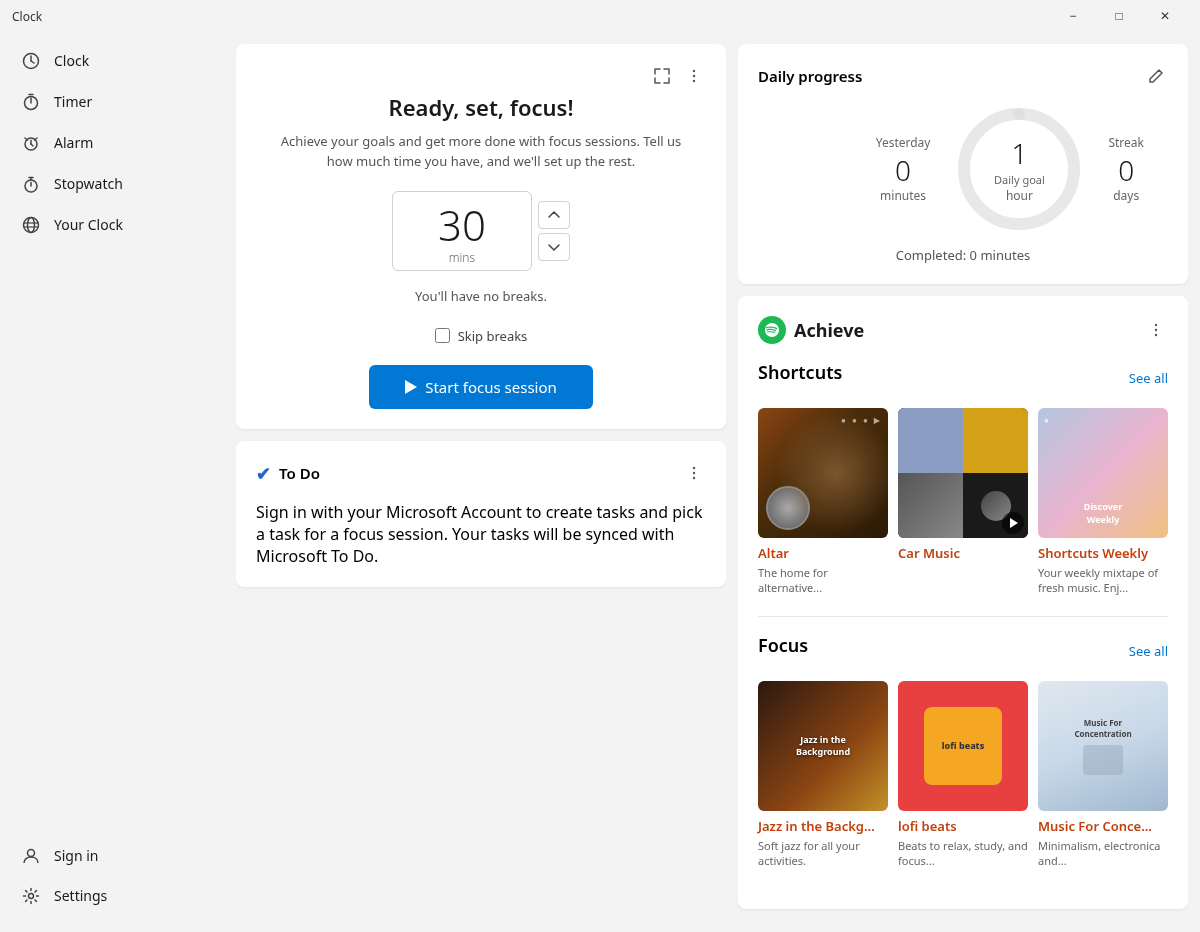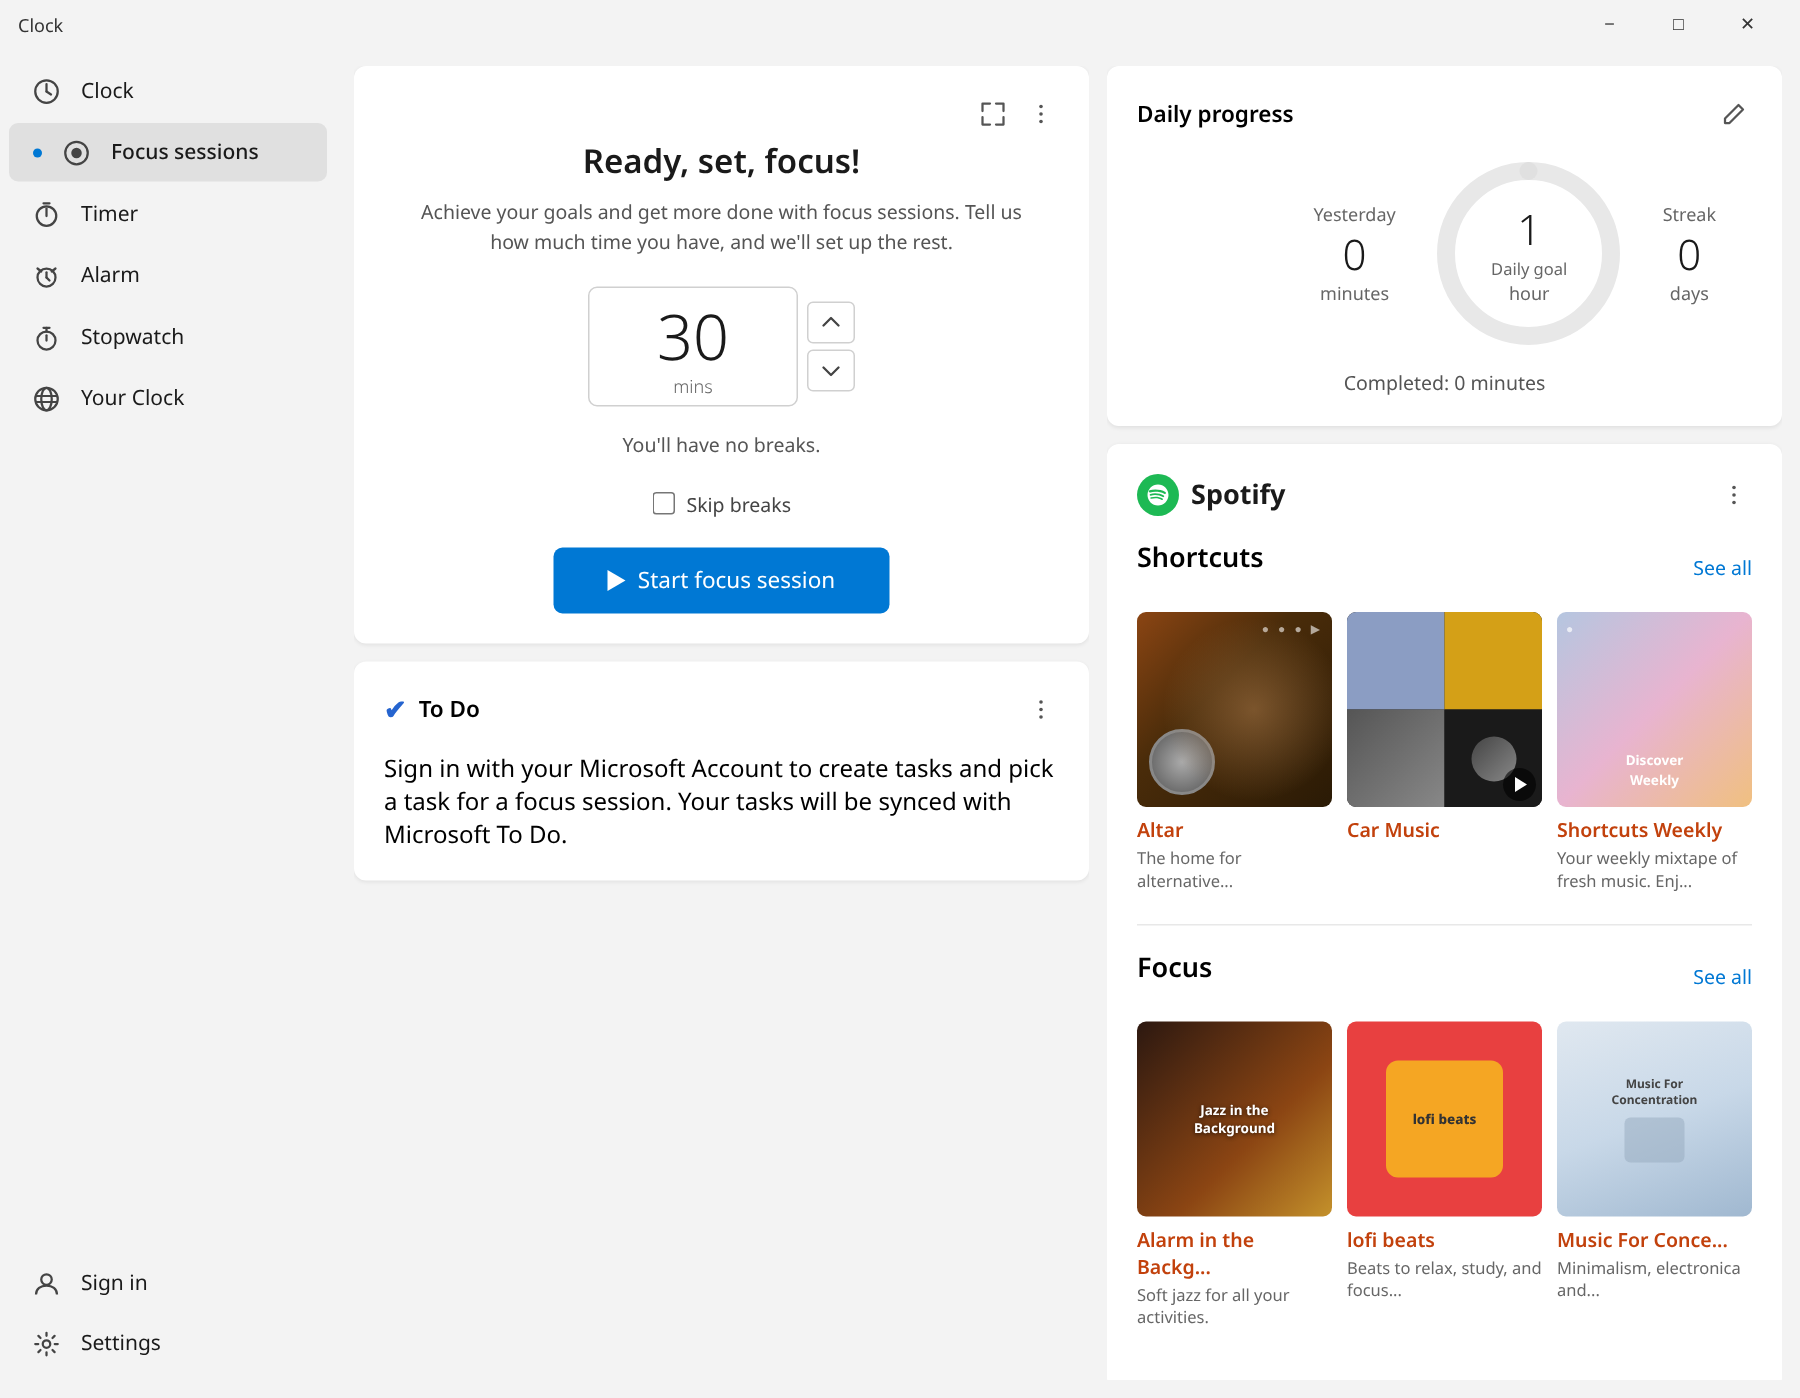--- a/index.html
+++ b/index.html
@@ -507,30 +507,20 @@
       <span class="icon">
         <svg width="18" height="18" viewBox="0 0 18 18" fill="none">
           <circle cx="9" cy="9" r="7.5" stroke="#444" stroke-width="1.5"></circle>
           <line x1="9" y1="4" x2="9" y2="9" stroke="#444" stroke-width="1.5" stroke-linecap="round"></line>
           <line x1="9" y1="9" x2="12" y2="11" stroke="#444" stroke-width="1.5" stroke-linecap="round"></line>
         </svg>
       </span>
       <span>Clock</span>
     </div>
 
-    <div class="sidebar-item active">
-      <span class="active-dot"></span>
-      <span class="icon">
-        <svg width="18" height="18" viewBox="0 0 18 18" fill="none">
-          <circle cx="9" cy="9" r="3.5" fill="#444"></circle>
-          <circle cx="9" cy="9" r="7.5" stroke="#444" stroke-width="1.5"></circle>
-        </svg>
-      </span>
-      <span>Focus sessions</span>
-    </div>
 
     <div class="sidebar-item">
       <span class="icon">
         <svg width="18" height="18" viewBox="0 0 18 18" fill="none">
           <circle cx="9" cy="10" r="6.5" stroke="#444" stroke-width="1.5"></circle>
           <line x1="9" y1="5" x2="9" y2="10" stroke="#444" stroke-width="1.5" stroke-linecap="round"></line>
           <line x1="7" y1="1.5" x2="11" y2="1.5" stroke="#444" stroke-width="1.5" stroke-linecap="round"></line>
         </svg>
       </span>
       <span>Timer</span>
@@ -713,21 +703,21 @@
       </div>
 
       <div class="card spotify-card">
         <div class="spotify-header">
           <div class="spotify-logo">
             <div class="sp-icon">
               <svg width="16" height="16" viewBox="0 0 16 16" fill="white">
                 <path d="M8 1C4.13 1 1 4.13 1 8s3.13 7 7 7 7-3.13 7-7-3.13-7-7-7zm3.2 10.1c-.15.23-.46.3-.69.15-1.88-1.15-4.24-1.41-7.02-.77-.27.06-.53-.1-.59-.37-.06-.27.1-.53.37-.59 3.04-.7 5.65-.4 7.77.89.23.15.3.46.16.69zm.85-1.9c-.18.29-.57.38-.86.2-2.15-1.32-5.43-1.7-7.97-.93-.33.1-.68-.09-.78-.42-.1-.33.09-.68.42-.78 2.9-.88 6.5-.45 8.99 1.07.29.18.38.57.2.86zm.07-1.97c-2.58-1.53-6.83-1.67-9.29-.92-.4.12-.81-.1-.93-.5-.12-.4.1-.81.5-.93 2.83-.86 7.53-.69 10.5 1.07.36.21.47.67.26 1.03-.21.36-.67.47-1.04.25z"></path>
               </svg>
             </div>
-            <span>Spotify</span>
+            <span>Achieve</span>
           </div>
           <button class="icon-btn">
             <svg width="16" height="16" viewBox="0 0 16 16" fill="none">
               <circle cx="8" cy="3" r="1.2" fill="#555"></circle>
               <circle cx="8" cy="8" r="1.2" fill="#555"></circle>
               <circle cx="8" cy="13" r="1.2" fill="#555"></circle>
             </svg>
           </button>
         </div>
 
@@ -777,21 +767,21 @@
           <span class="section-title">Focus</span>
           <button class="see-all">See all</button>
         </div>
         <div class="playlist-grid">
           <div class="playlist-item">
             <div class="playlist-thumb thumb-jazz">
               <div style="position:absolute;inset:0;display:flex;flex-direction:column;align-items:center;justify-content:center;color:white;">
                 <div style="font-size:9px;font-weight:700;text-align:center;line-height:1.3;text-shadow:0 1px 3px rgba(0,0,0,0.7);">Jazz in the<br>Background</div>
               </div>
             </div>
-            <div class="playlist-name">Alarm in the Backg...</div>
+            <div class="playlist-name">Jazz in the Backg...</div>
             <div class="playlist-desc">Soft jazz for all your activities.</div>
           </div>
           <div class="playlist-item">
             <div class="playlist-thumb thumb-lofi">
               <div style="position:absolute;inset:0;display:flex;align-items:center;justify-content:center;">
                 <div style="background:#f5a623;width:60%;height:60%;border-radius:8px;display:flex;align-items:center;justify-content:center;font-size:9px;font-weight:800;color:#333;">lofi beats</div>
               </div>
             </div>
             <div class="playlist-name">lofi beats</div>
             <div class="playlist-desc">Beats to relax, study, and focus...</div>

